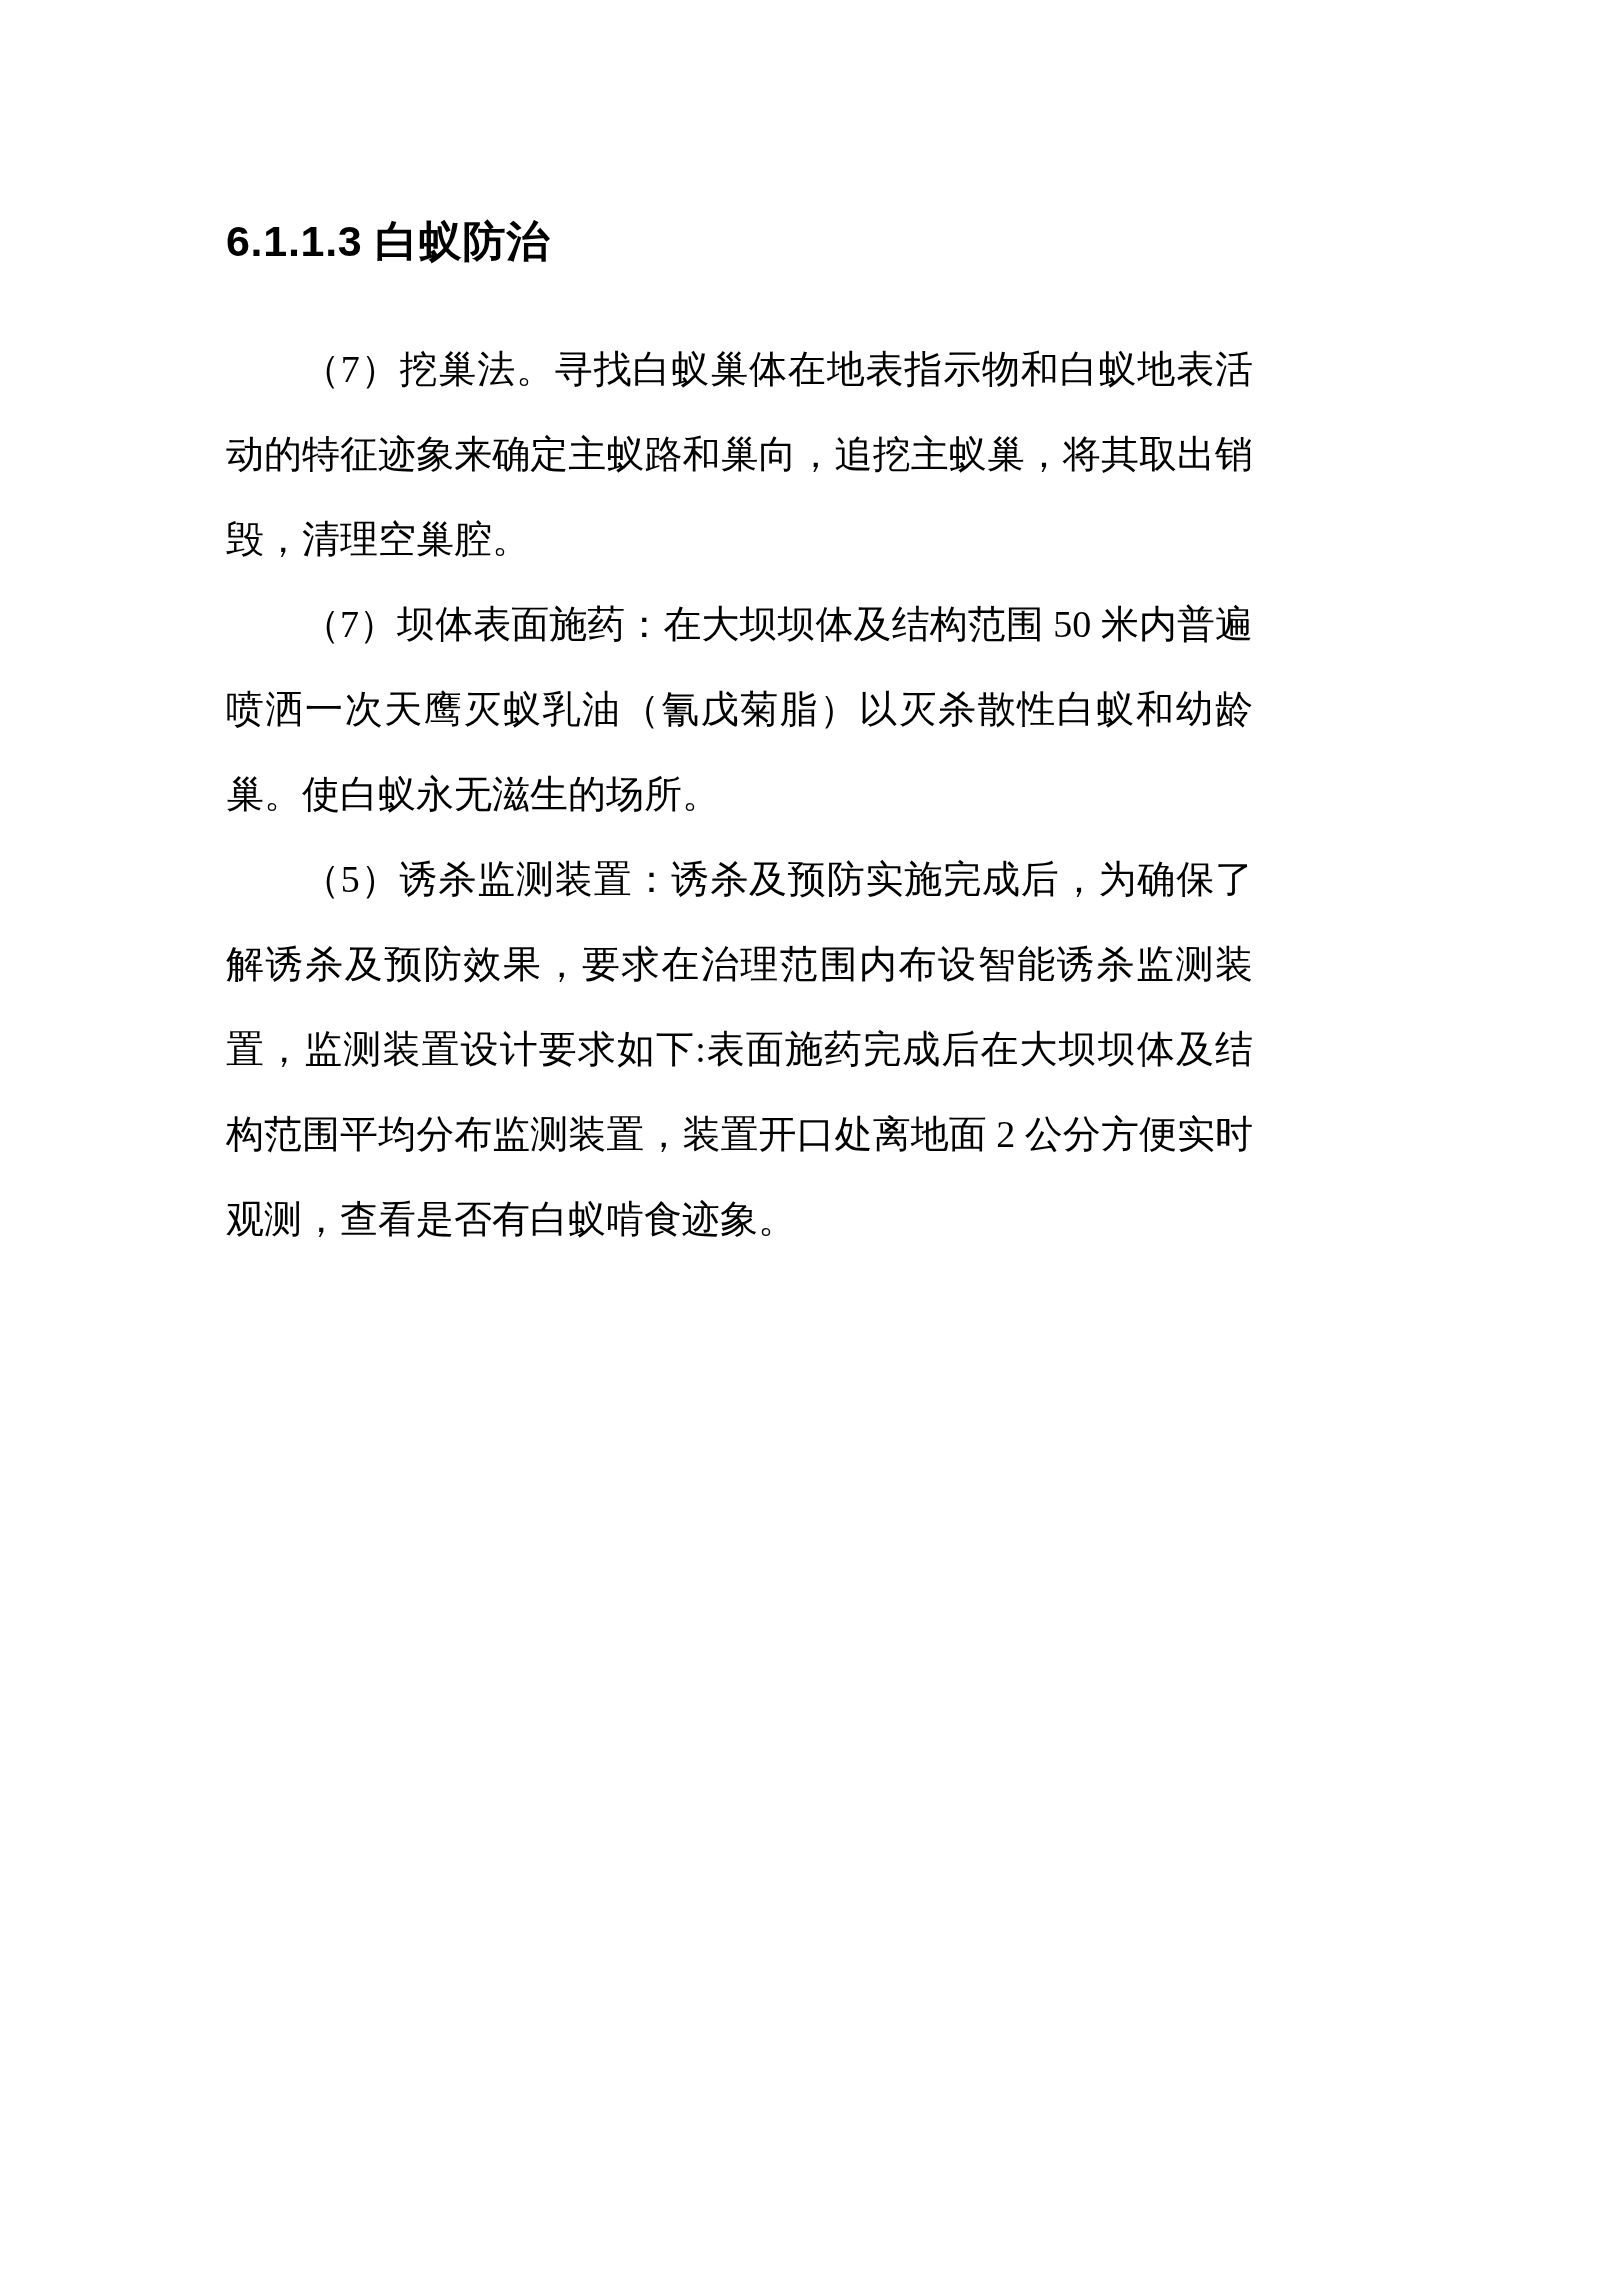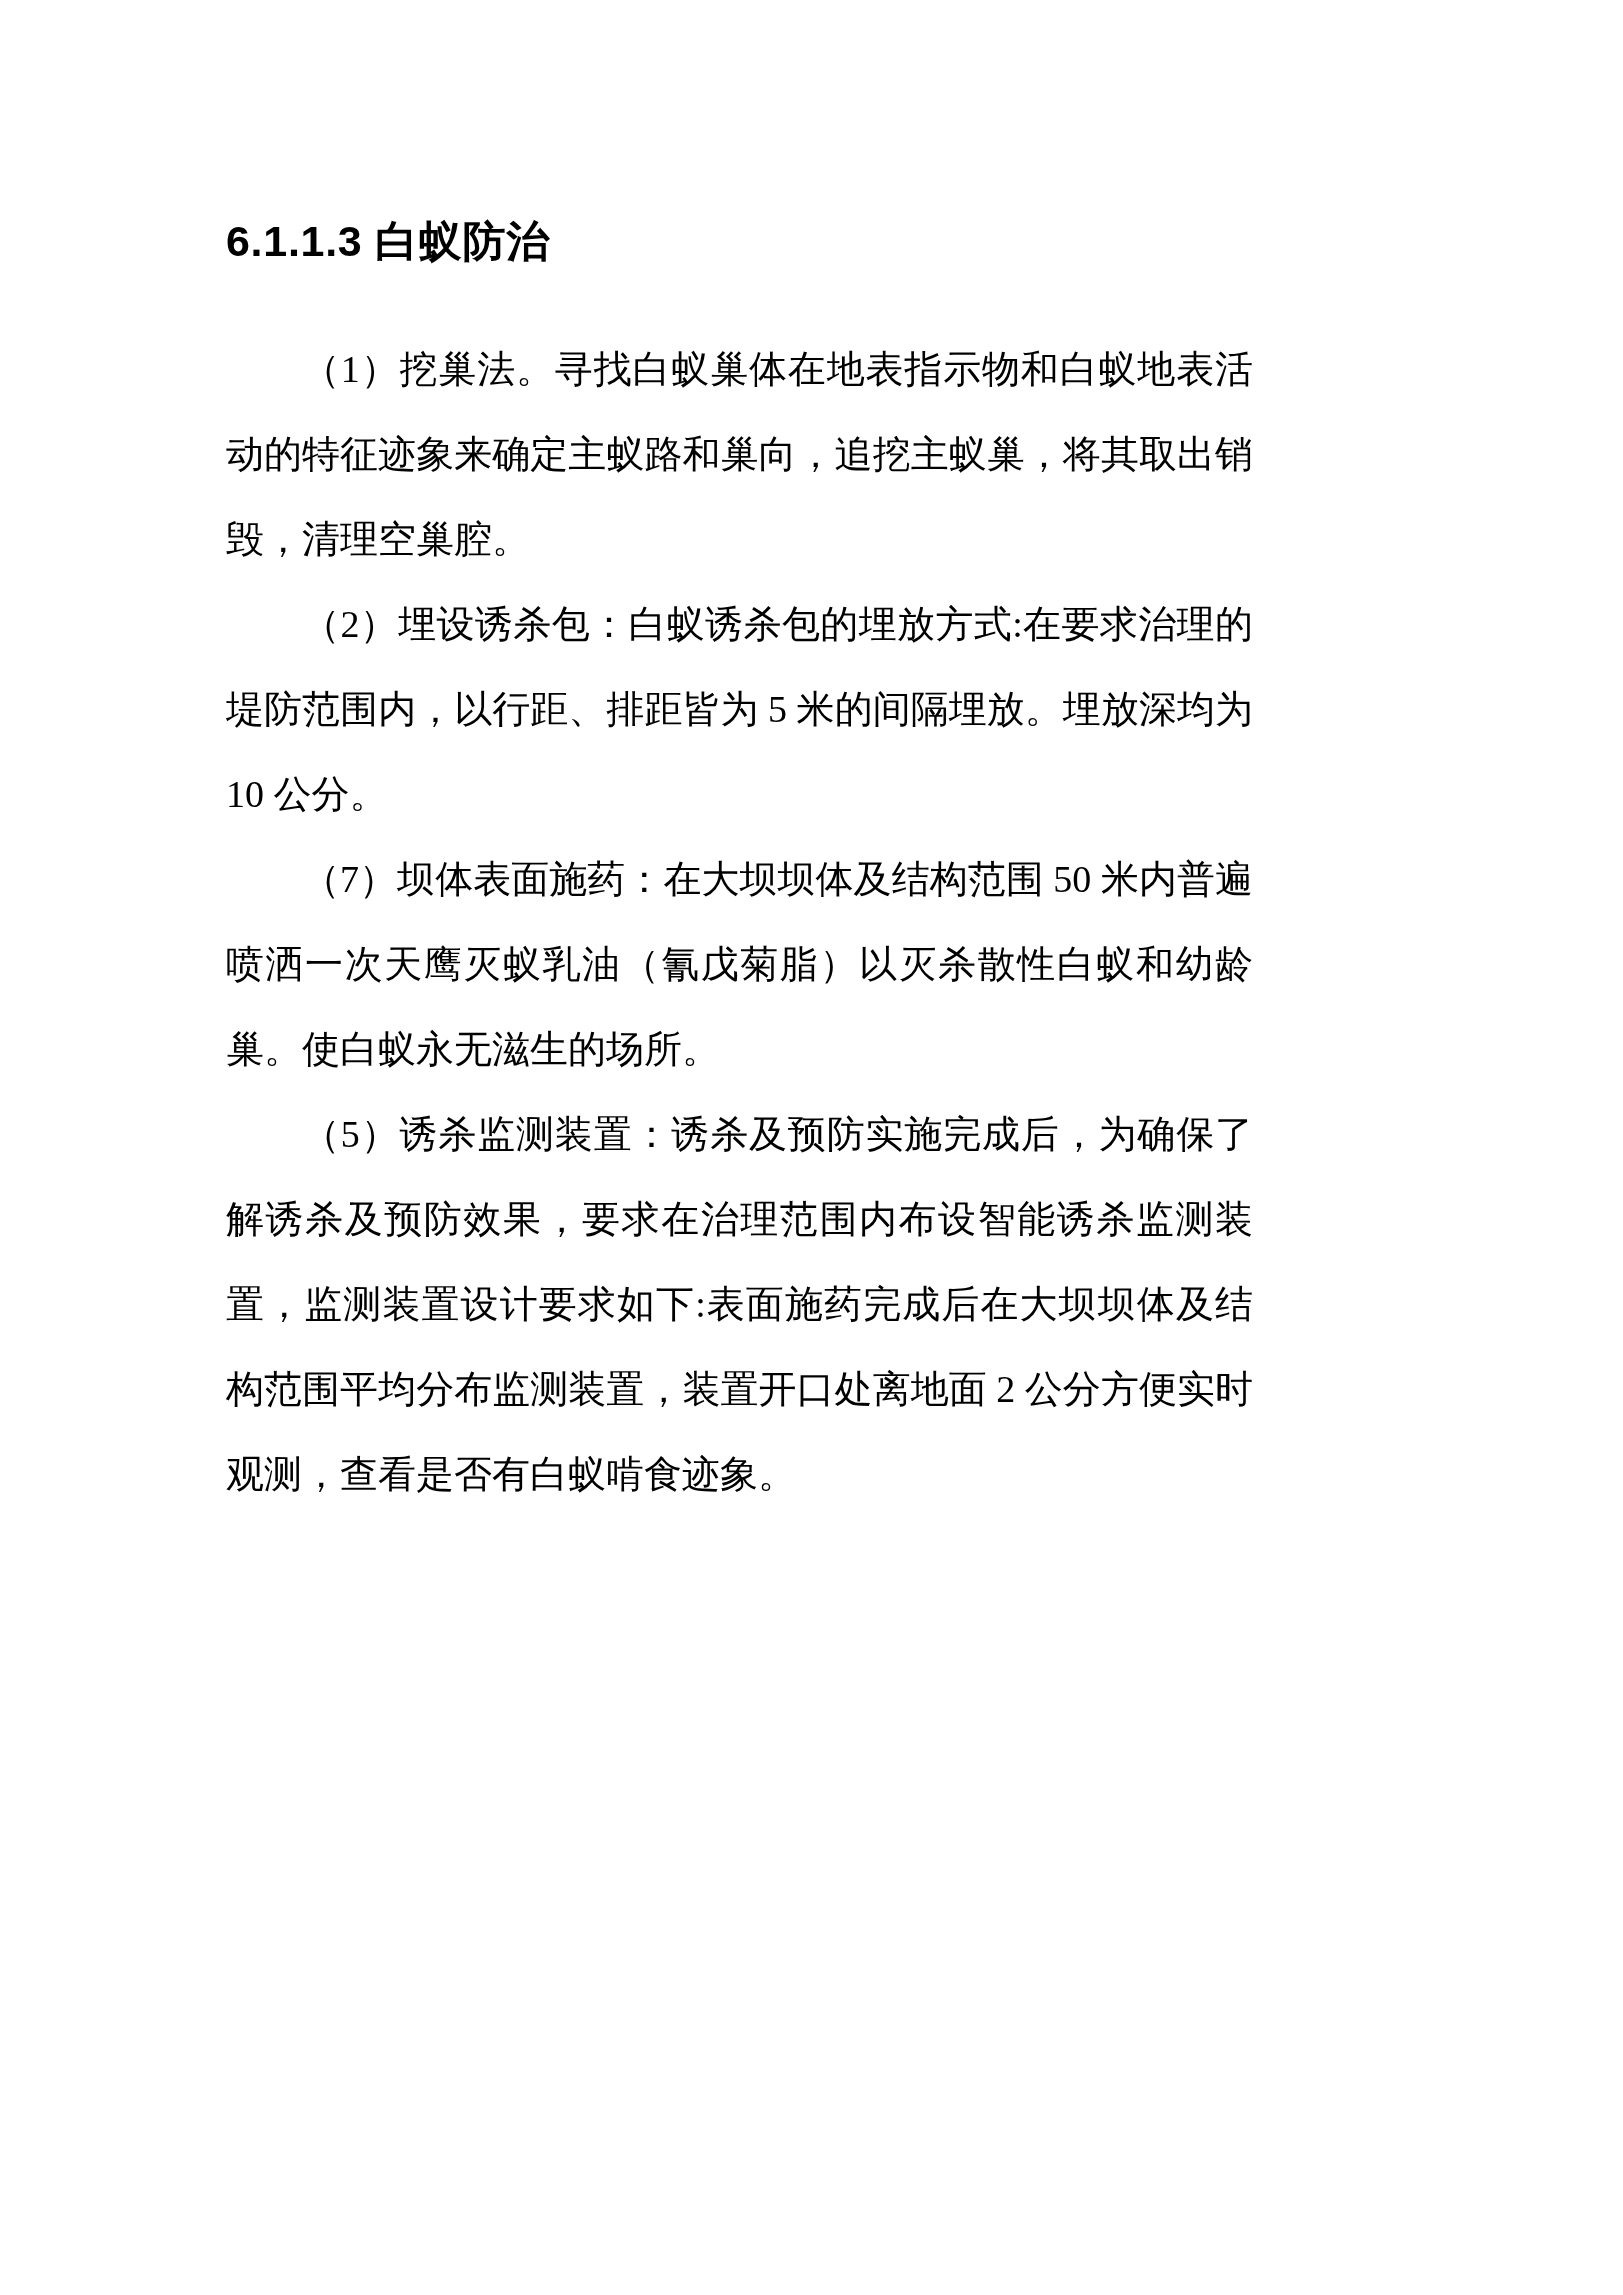--- a/index.html
+++ b/index.html
@@ -40,20 +40,19 @@
     word-break: break-all;
   }
 </style>
 </head>
 <body>
 
 <div class="page">
   <div class="content">
     <h1 class="heading">6.1.1.3 白蚁防治</h1>
     <div class="body-text">
-      <p>（1）挖巢法。寻找白蚁巢体在地表指示物和白蚁地表活动的特征迹象来确定主蚁路和巢向，追挖主蚁巢，将其取出销毁，清理空巢腔。</p>
-      <p>（2）埋设诱杀包：白蚁诱杀包的埋放方式:在要求治理的堤防范围内，以行距、排距皆为 5 米的间隔埋放。埋放深均为 10 公分。</p>
+      <p>（7）挖巢法。寻找白蚁巢体在地表指示物和白蚁地表活动的特征迹象来确定主蚁路和巢向，追挖主蚁巢，将其取出销毁，清理空巢腔。</p>
       <p>（7）坝体表面施药：在大坝坝体及结构范围 50 米内普遍喷洒一次天鹰灭蚁乳油（氰戊菊脂）以灭杀散性白蚁和幼龄巢。使白蚁永无滋生的场所。</p>
       <p>（5）诱杀监测装置：诱杀及预防实施完成后，为确保了解诱杀及预防效果，要求在治理范围内布设智能诱杀监测装置，监测装置设计要求如下:表面施药完成后在大坝坝体及结构范围平均分布监测装置，装置开口处离地面 2 公分方便实时观测，查看是否有白蚁啃食迹象。</p>
     </div>
   </div>
 </div>
 
 
 </body></html>

